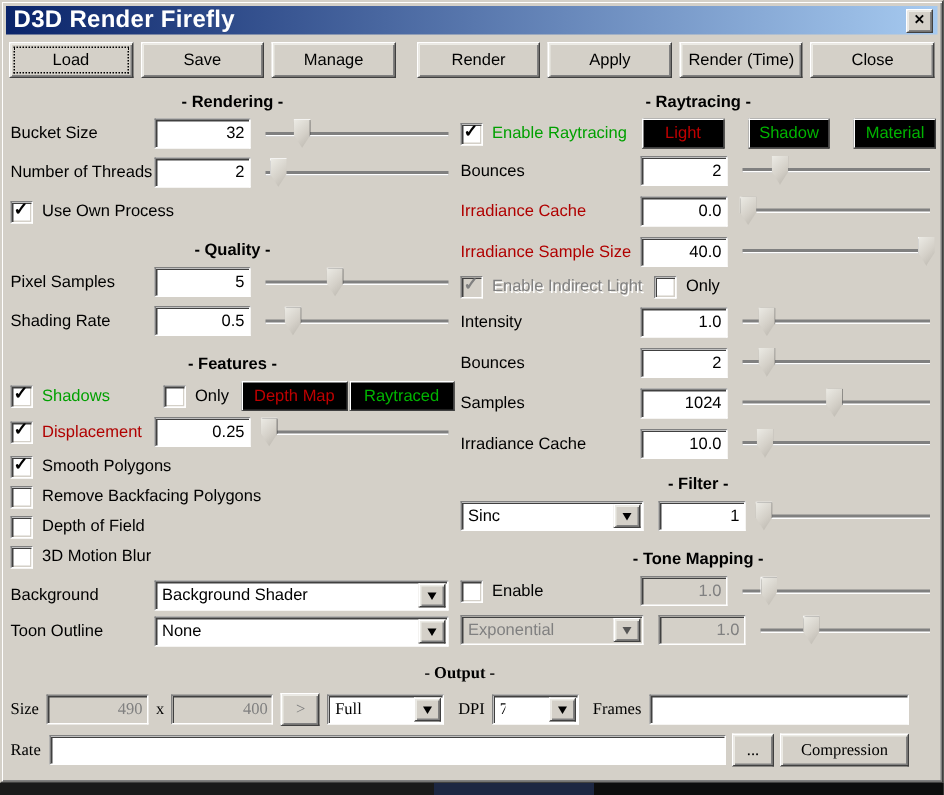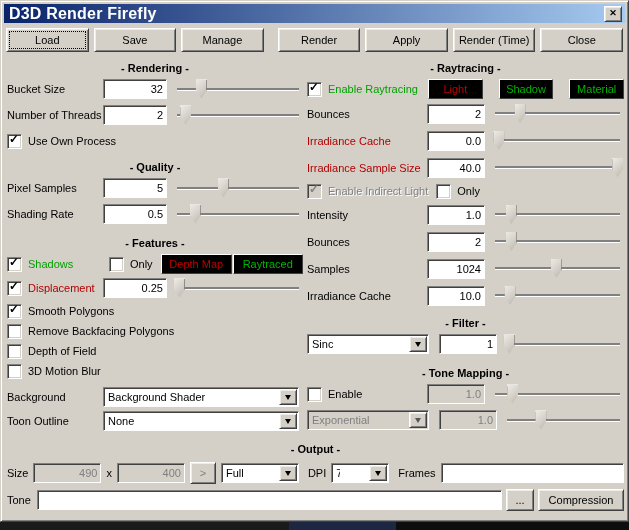--- a/index.html
+++ b/index.html
@@ -74,21 +74,21 @@
   .combo.disabled .arrow-down{border-top-color:#555;}
   
   .bbtn{height:18px;background:#000;border:1px solid;border-color:#fff #404040 #404040 #fff;
         display:flex;align-items:center;justify-content:center;white-space:nowrap;}
   .btn-red{color:#c00000}.btn-green{color:#00b400}
   .feat-btns{margin-left:auto;width:142px;display:flex;gap:1px;}
   .feat-btns .bbtn{flex:1;}
   .rt-btns{margin-left:auto;width:196px;display:flex;gap:16px;}
   .rt-btns .bbtn{flex:1;}
   
-  .output{position:absolute;top:440px;left:6px;right:4px;}
+  .output{position:absolute;top:440px;left:6px;right:22px;font-family:Liberation Serif, serif;}
   .out-row{display:flex;align-items:center;gap:5px;height:22px;margin-top:5px;white-space:nowrap;}
   .out-field{height:16px;background:#fff;display:flex;align-items:center;padding:1px 3px;}
   .num-right{justify-content:flex-end;}
   .gt-btn{width:24px;height:20px;color:#808080;flex:none;}
   .file-input{flex:1;}
   .small-gap{gap:4px;}
 </style>
 </head>
 <body>
 
@@ -414,21 +414,21 @@
               <span class="arrow-down"></span>
             </span>
         </span>
         <span style="margin-left:4px">Frames</span>
         <span class="out-field sunken file-input">
             <span></span>
           </span>
       </div>
 
       <div class="out-row small-gap">
-        <span style="margin-right:2px">Tone</span>
+        <span style="margin-right:2px">Rate</span>
         <span class="out-field sunken file-input">
             <span></span>
           </span>
         <span class="raised center" style="width:26px;height:20px">...</span>
         <span class="raised center" style="width:84px;height:20px">Compression</span>
       </div>
     </div>
 
   </div>
   <div class="below-strip"></div>

